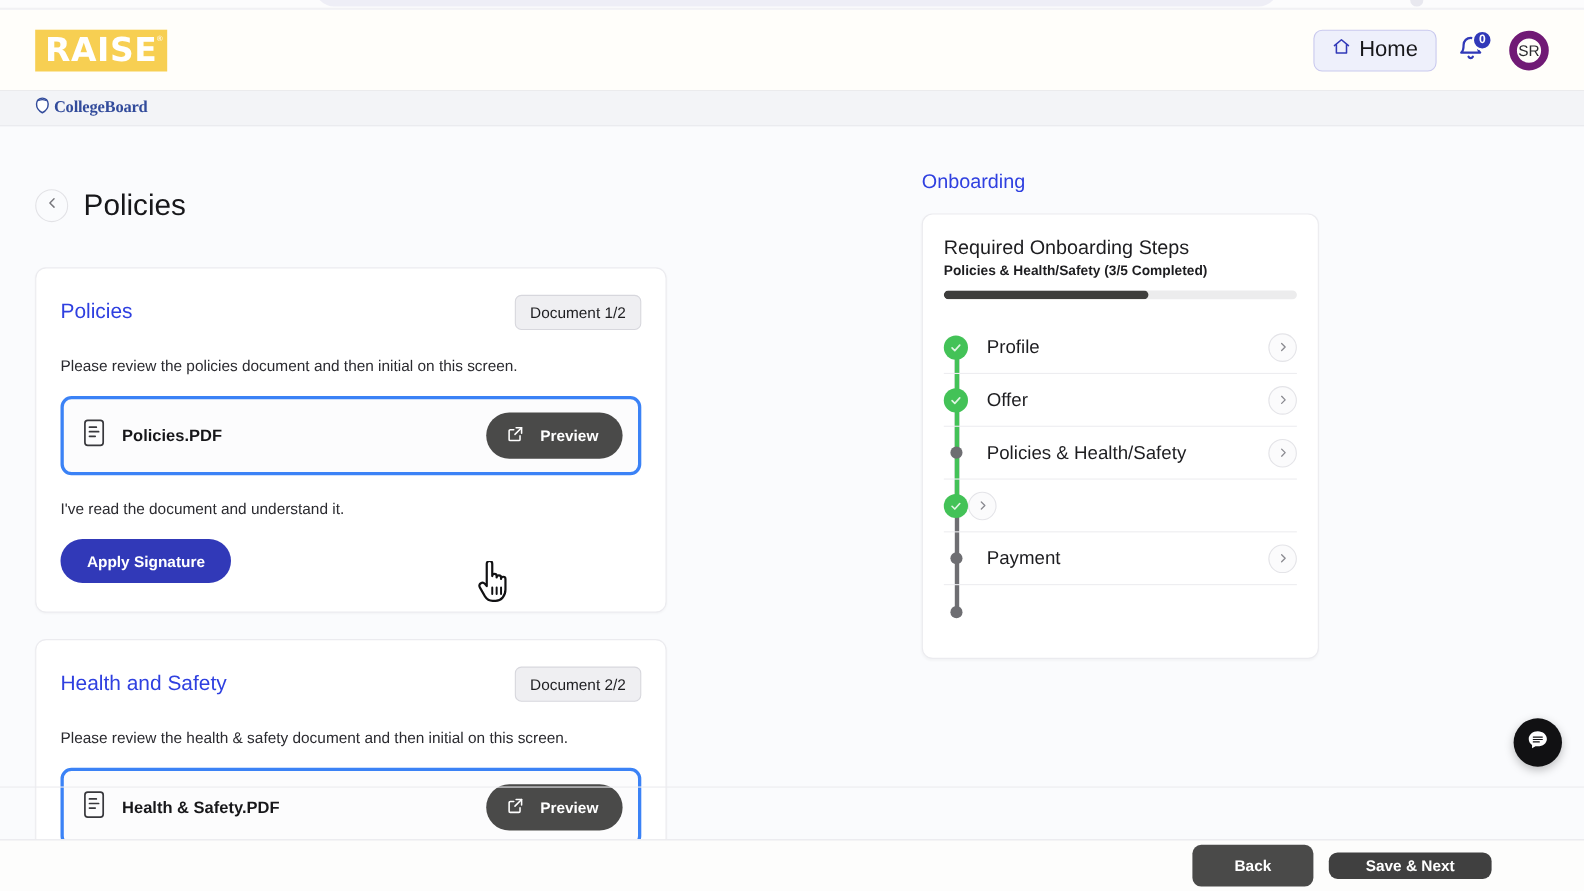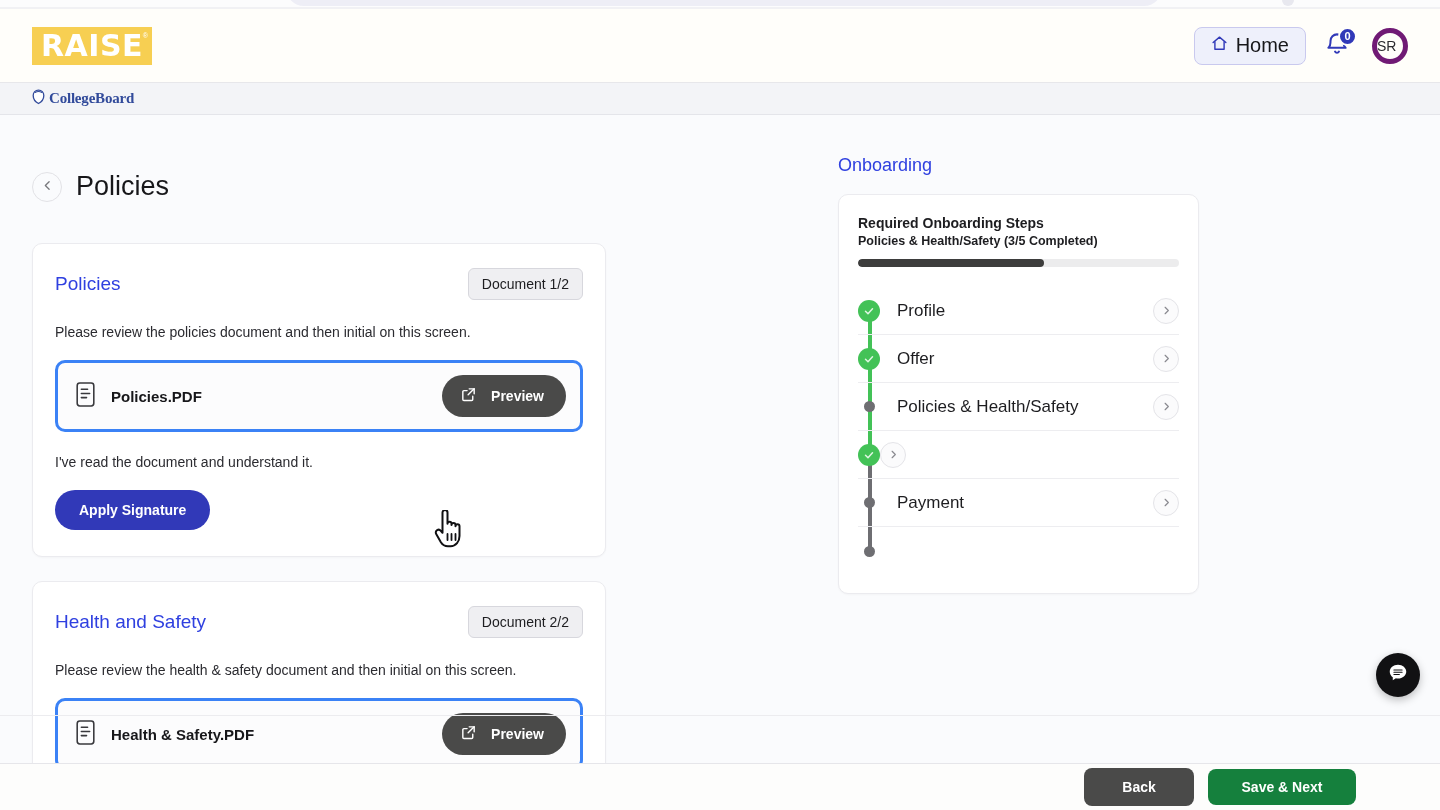--- a/index.html
+++ b/index.html
@@ -67,22 +67,22 @@
     position: absolute; right: -3px; top: -2px;
     min-width: 19px; height: 19px; border-radius: 10px;
     background: #3139b8; color: #fff;
     font-size: 11px; font-weight: 700;
     display: flex; align-items: center; justify-content: center;
     border: 2px solid #fffefa;
     padding: 0 4px;
   }
   .avatar {
     width: 36px; height: 36px; border-radius: 50%;
-    border: 5px solid #701a75; background: #fffefa;
-    display: flex; align-items: center; justify-content: flex-start;
+    border: 7px solid #701a75; background: #fffefa;
+    display: flex; align-items: center; justify-content: center;
     font-size: 14px; color: #2a2a2e; cursor: pointer;
   }
 
   
   .sub-header {
     position: absolute; top: 83px; left: 0; width: 1440px; height: 32px;
     background: #f3f4f7; border-bottom: 1px solid #e4e5ea;
     display: flex; align-items: center; padding: 0 32px;
   }
   .cb-logo { display: flex; align-items: center; gap: 4px; }
@@ -160,21 +160,21 @@
   }
 
   
   .right-col { position: absolute; left: 838px; top: 40px; width: 361px; }
   .onboarding-title { font-size: 18px; color: #2f40e0; margin-bottom: 18px; }
   .onboarding-card {
     background: #fff; border: 1px solid #ebebef; border-radius: 10px;
     padding: 20px 19px 18px 19px;
     box-shadow: 0 1px 2px rgba(20,20,30,.03);
   }
-  .ob-line1 { font-size: 14px; font-weight: 700; color: #1d1d20; }
+  .ob-line1 { font-size: 18px; font-weight: 400; color: #1d1d20; }
   .ob-line2 { font-size: 12.5px; font-weight: 700; color: #1d1d20; margin-top: 3px; }
   .ob-progress {
     margin-top: 11px; height: 8px; border-radius: 4px;
     background: #ececed; overflow: hidden;
   }
   .ob-progress-fill { height: 8px; border-radius: 4px; background: #3d3d3c; }
 
   .steps { margin-top: 20px; position: relative; }
   .step-rail {
     position: absolute; left: 10px; top: 14px; width: 4px;
@@ -229,22 +229,22 @@
     display: flex; align-items: center; justify-content: flex-end;
     gap: 14px; padding: 0 84px 0 0;
   }
   .btn-back {
     background: #4a4a49; color: #fff; border: none;
     border-radius: 8px; height: 38px; width: 110px;
     font-size: 14px; font-weight: 700;
     font-family: "Liberation Sans", sans-serif; cursor: pointer;
   }
   .btn-next {
-    background: #15803d; color: #fff; border: none;
-    border-radius: 8px; height: 36px; width: 148px;
+    background: #404040; color: #fff; border: none;
+    border-radius: 8px; height: 24px; width: 148px;
     font-size: 14px; font-weight: 700;
     font-family: "Liberation Sans", sans-serif; cursor: pointer;
   }
   .scroll-shadow {
     position: absolute; left: 0; bottom: 47px; width: 1440px; height: 1px;
     background: #ececef;
   }
 </style>
 </head>
 <body>

